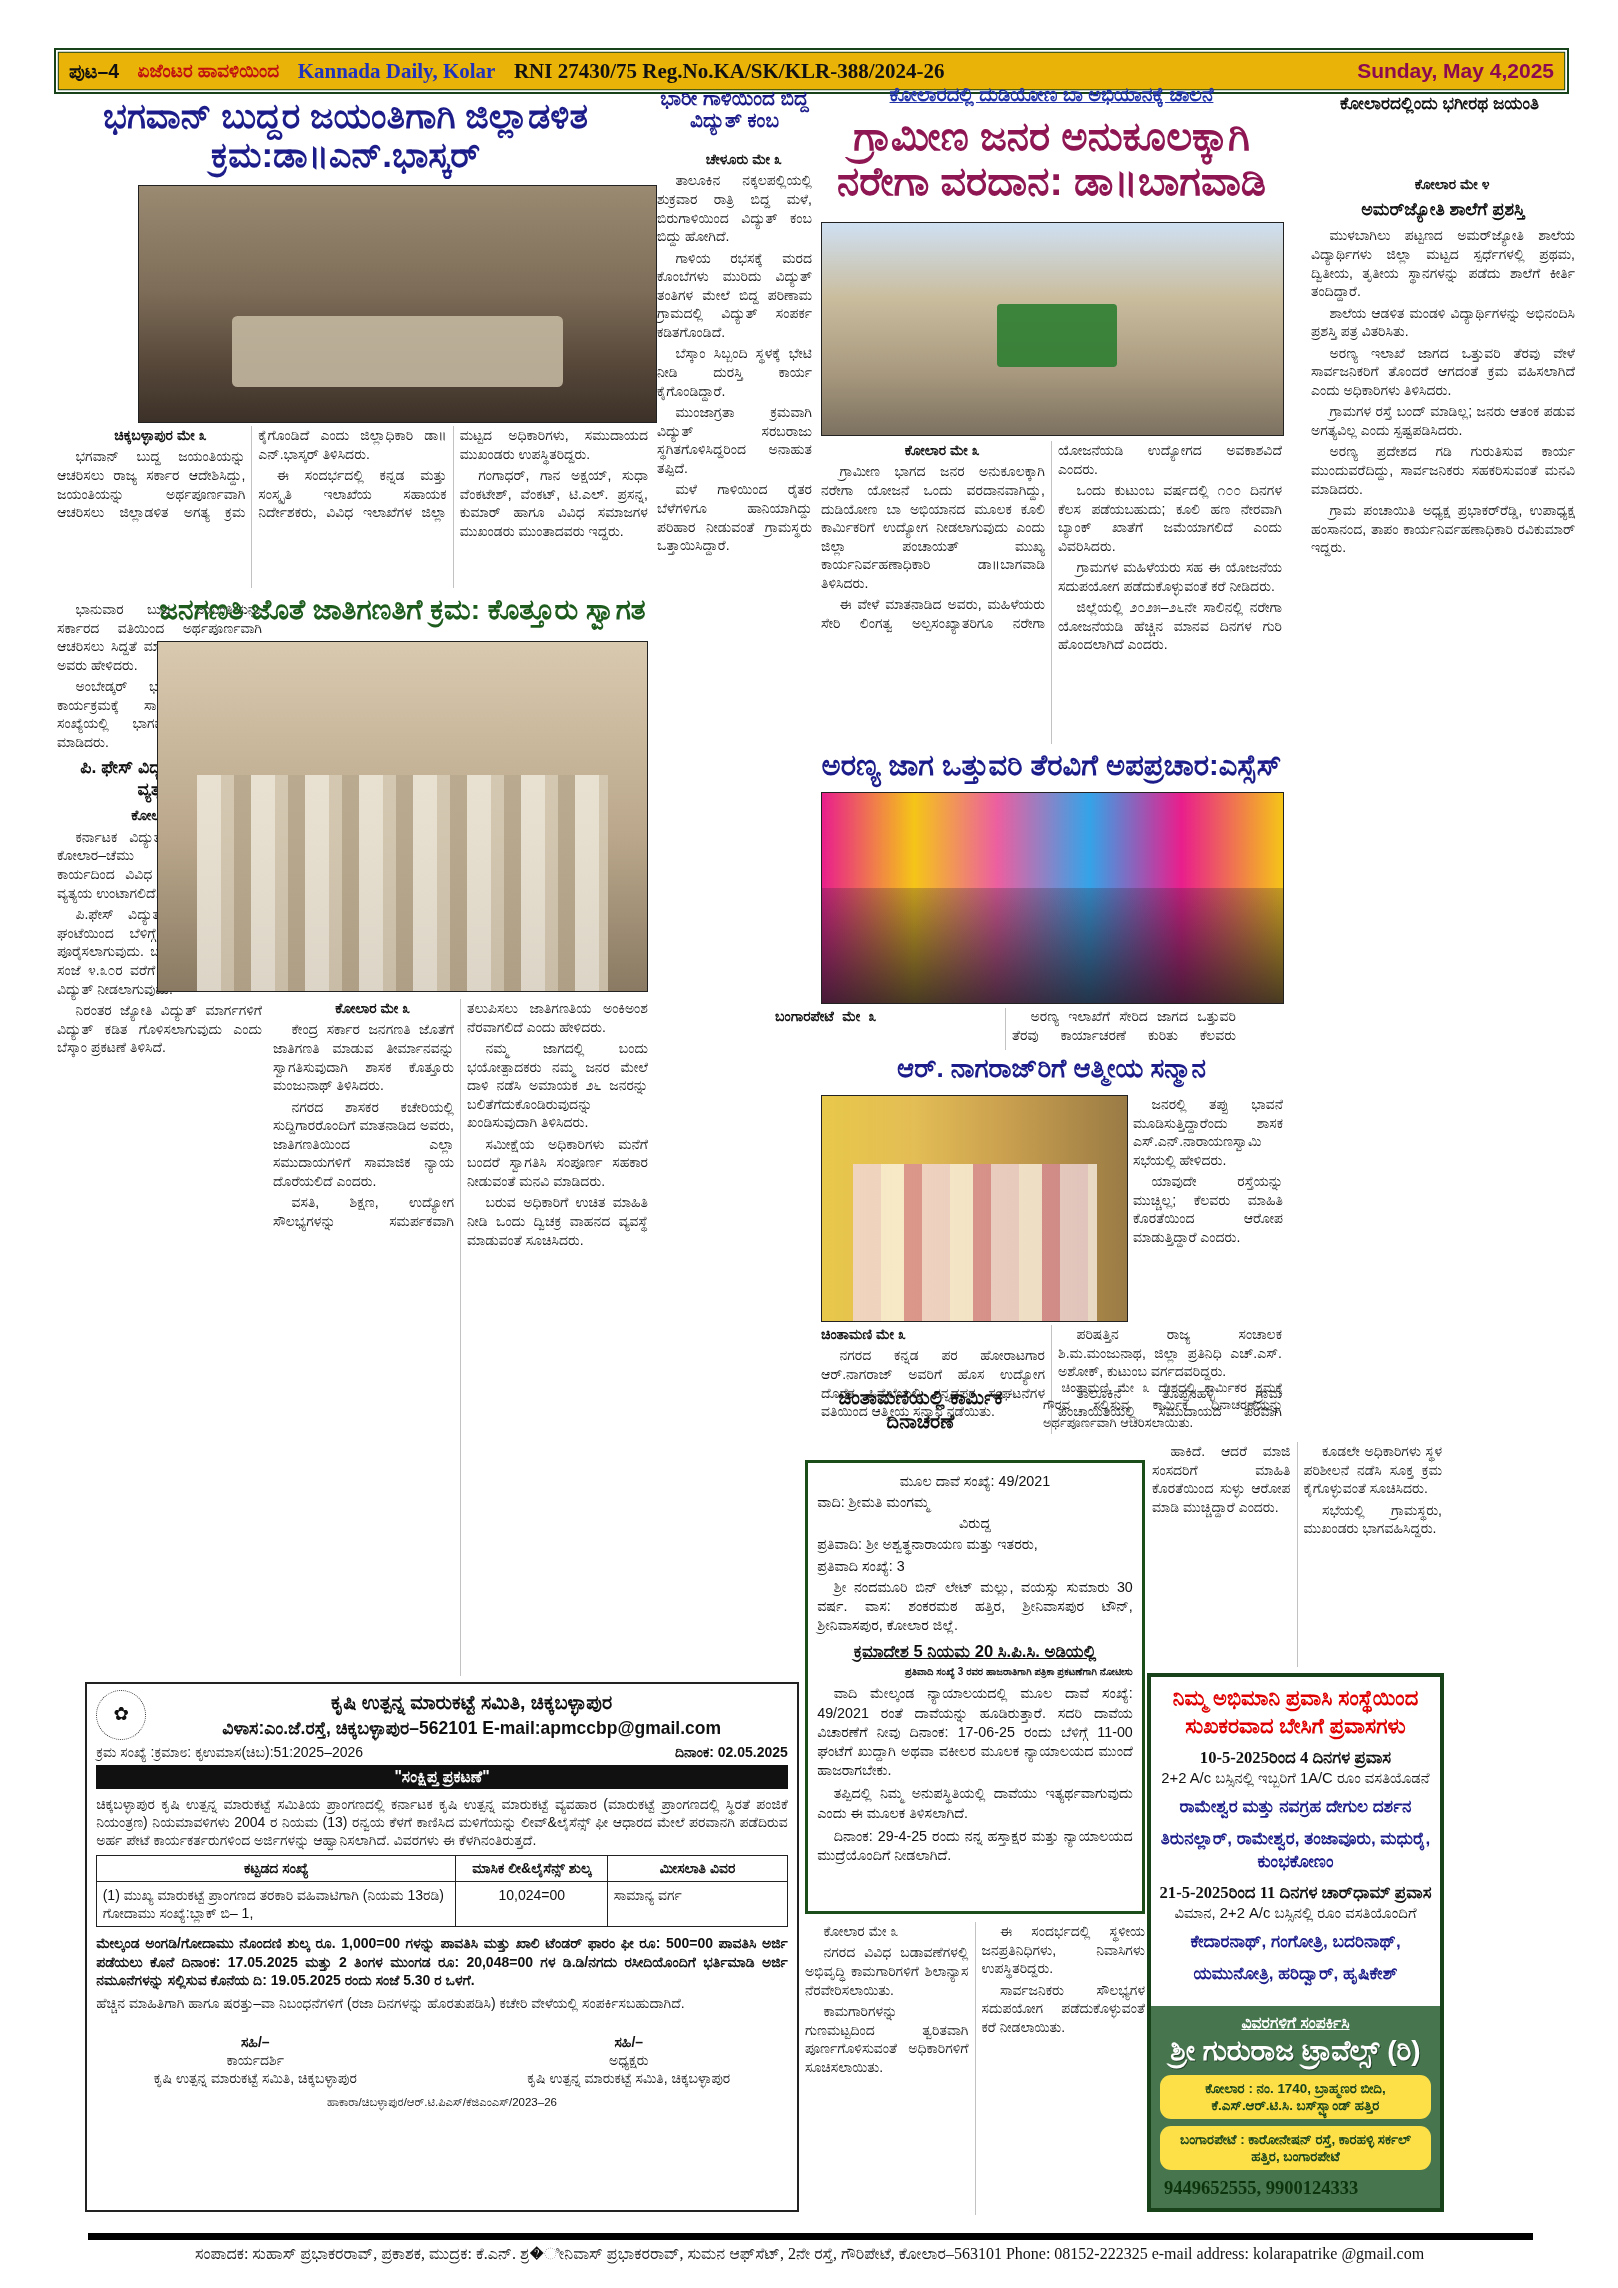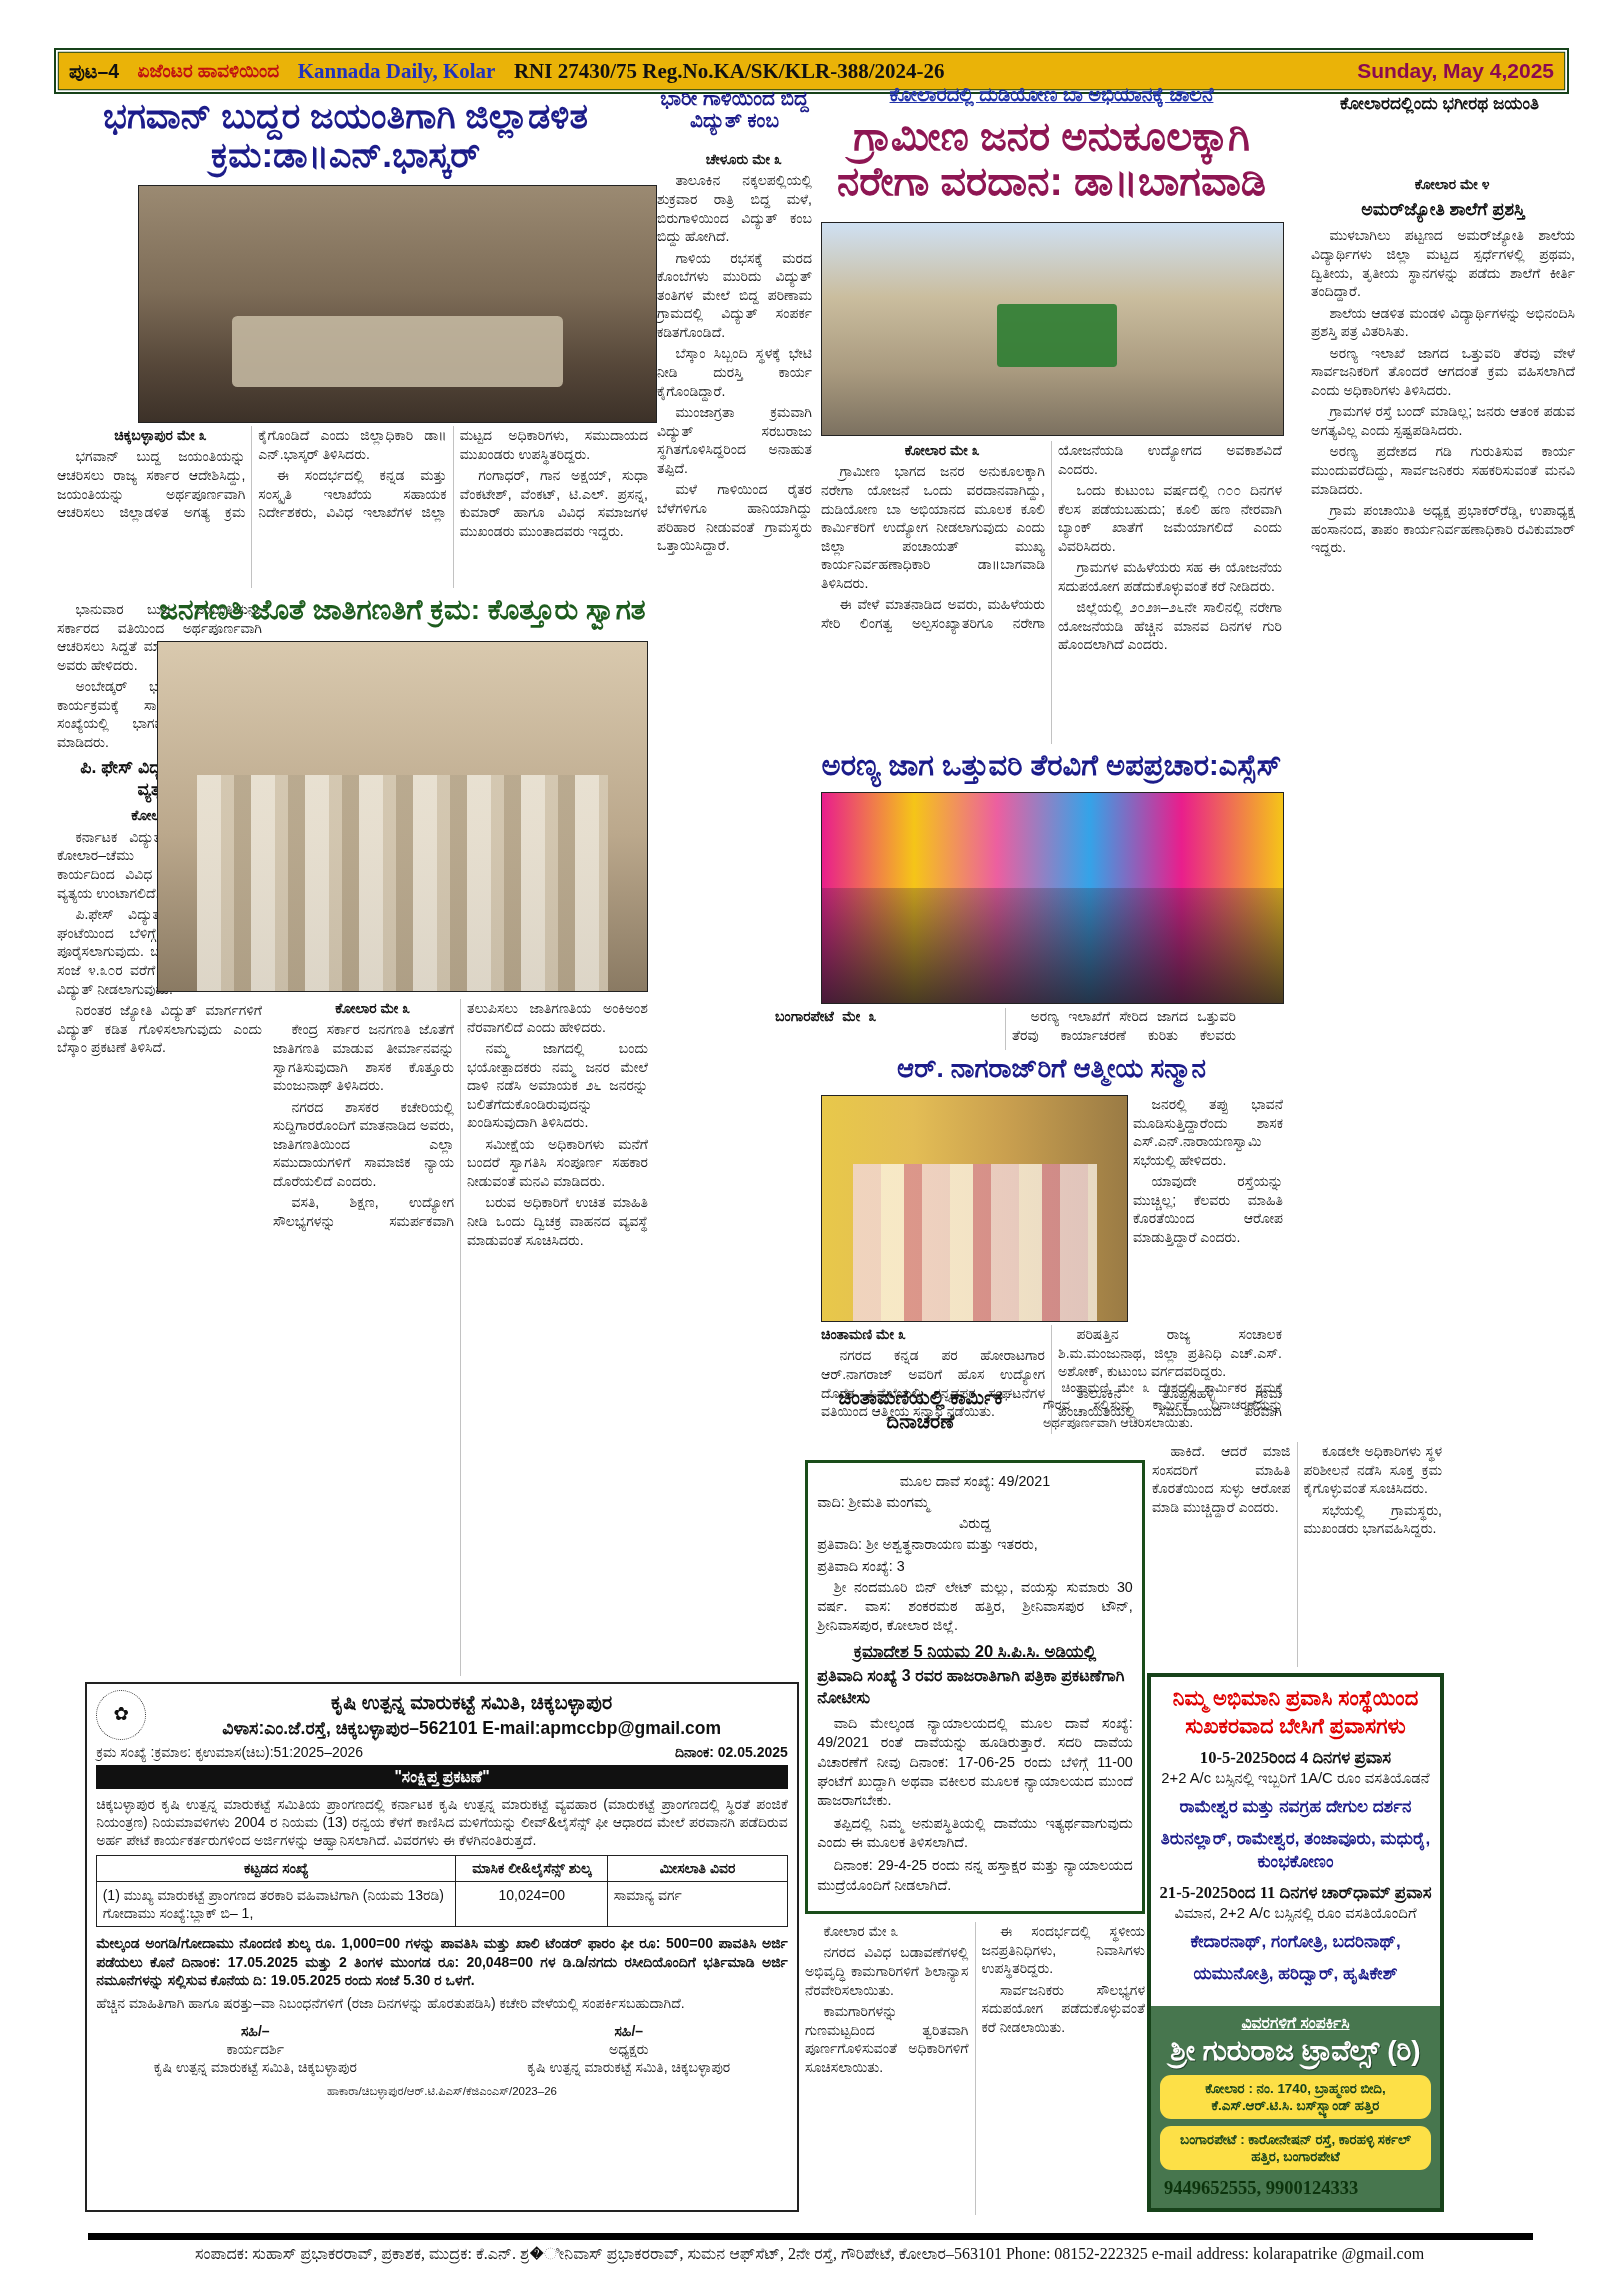--- a/index.html
+++ b/index.html
@@ -42,39 +42,39 @@
      background:linear-gradient(180deg,rgba(40,30,50,.25),rgba(30,25,35,.8));}
   .ph-family{background:linear-gradient(90deg,#e8c84a 0%,#e3bd55 30%,#caa04f 60%,#9a7b45 100%);}
   .ph-family .fig{position:absolute;bottom:0;left:10%;width:80%;height:70%;
      background:repeating-linear-gradient(90deg,#f3d9e2 0 28px,#fdf6ec 28px 51px,#d98a9c 51px 69px);opacity:.75;}
   
   .courtbox{border:3.7px solid #1a4d1a;padding:7.4px 9.2px;font-size:14.3px;line-height:1.35;background:#fff;}
   .court-title{font-weight:bold;font-size:18.5px;text-align:center;line-height:1.3;}
   .court-center{text-align:center;margin:1.8px 0;}
   .court-line{margin:1.8px 0;}
   .court-order{font-weight:bold;text-align:center;text-decoration:underline;font-size:16.6px;margin:5.5px 0 1.8px;}
-  .court-notice-h{font-weight:bold;text-align:left;font-size:16px;margin:1.8px 0 5.5px;}
+  .court-notice-h{font-weight:bold;text-align:right;font-size:10px;margin:1.8px 0 5.5px;}
   .court-body{text-align:justify;text-indent:16.6px;margin:0 0 3.7px;}
   
   .apmc{border:2.8px solid #222;background:#fff;padding:5.5px 9.2px;font-size:14px;line-height:1.3;}
   .apmc-head{display:flex;align-items:center;gap:9.2px;}
   .apmc-logo{width:48px;height:48px;border:1.8px dotted #333;border-radius:50%;flex:0 0 auto;
      display:flex;align-items:center;justify-content:center;font-size:18.5px;}
   .apmc-titles{flex:1;text-align:center;}
   .apmc-t1{font-weight:bold;font-size:19.4px;}
   .apmc-t2{font-weight:bold;font-size:17.5px;margin-top:1.8px;}
   .apmc-ref{display:flex;justify-content:space-between;font-size:14px;margin:3.7px 0;}
   .apmc-bar{background:#111;color:#fff;text-align:center;font-weight:bold;font-size:15.7px;padding:1.8px 0;margin:1.8px 0 5.5px;}
   .apmc-para{text-align:justify;margin:0 0 5.5px;}
   .apmc table{width:100%;border-collapse:collapse;font-size:14px;margin:1.8px 0 7.4px;}
   .apmc th,.apmc td{border:1.4px solid #222;padding:3.7px 5.5px;vertical-align:top;}
   .apmc th{font-weight:bold;text-align:center;}
   .apmc td.num{text-align:center;}
   .apmc-bold{font-weight:bold;}
-  .apmc-sign{display:flex;justify-content:space-between;margin-top:9px;font-size:14px;text-align:center;}
+  .apmc-sign{display:flex;justify-content:space-between;margin-top:20px;font-size:14px;text-align:center;}
   .apmc-sign .blk{width:46%;}
   .apmc-foot{text-align:center;font-size:11.5px;margin-top:7.4px;}
   
   .travel{border:4.6px solid #17421a;background:#fff;display:flex;flex-direction:column;overflow:hidden;}
   .travel-inner{padding:7.4px 7.4px 3.7px;text-align:center;flex:1;}
   .travel-title{color:#e00000;font-weight:bold;font-size:21px;line-height:1.3;}
   .tour{margin-top:9.2px;}
   .tour-date{font-size:15.7px;}
   .tour-date b{font-family:"Liberation Serif",serif;font-size:16.6px;}
   .tour-detail{font-size:14.8px;margin-top:1.8px;}

